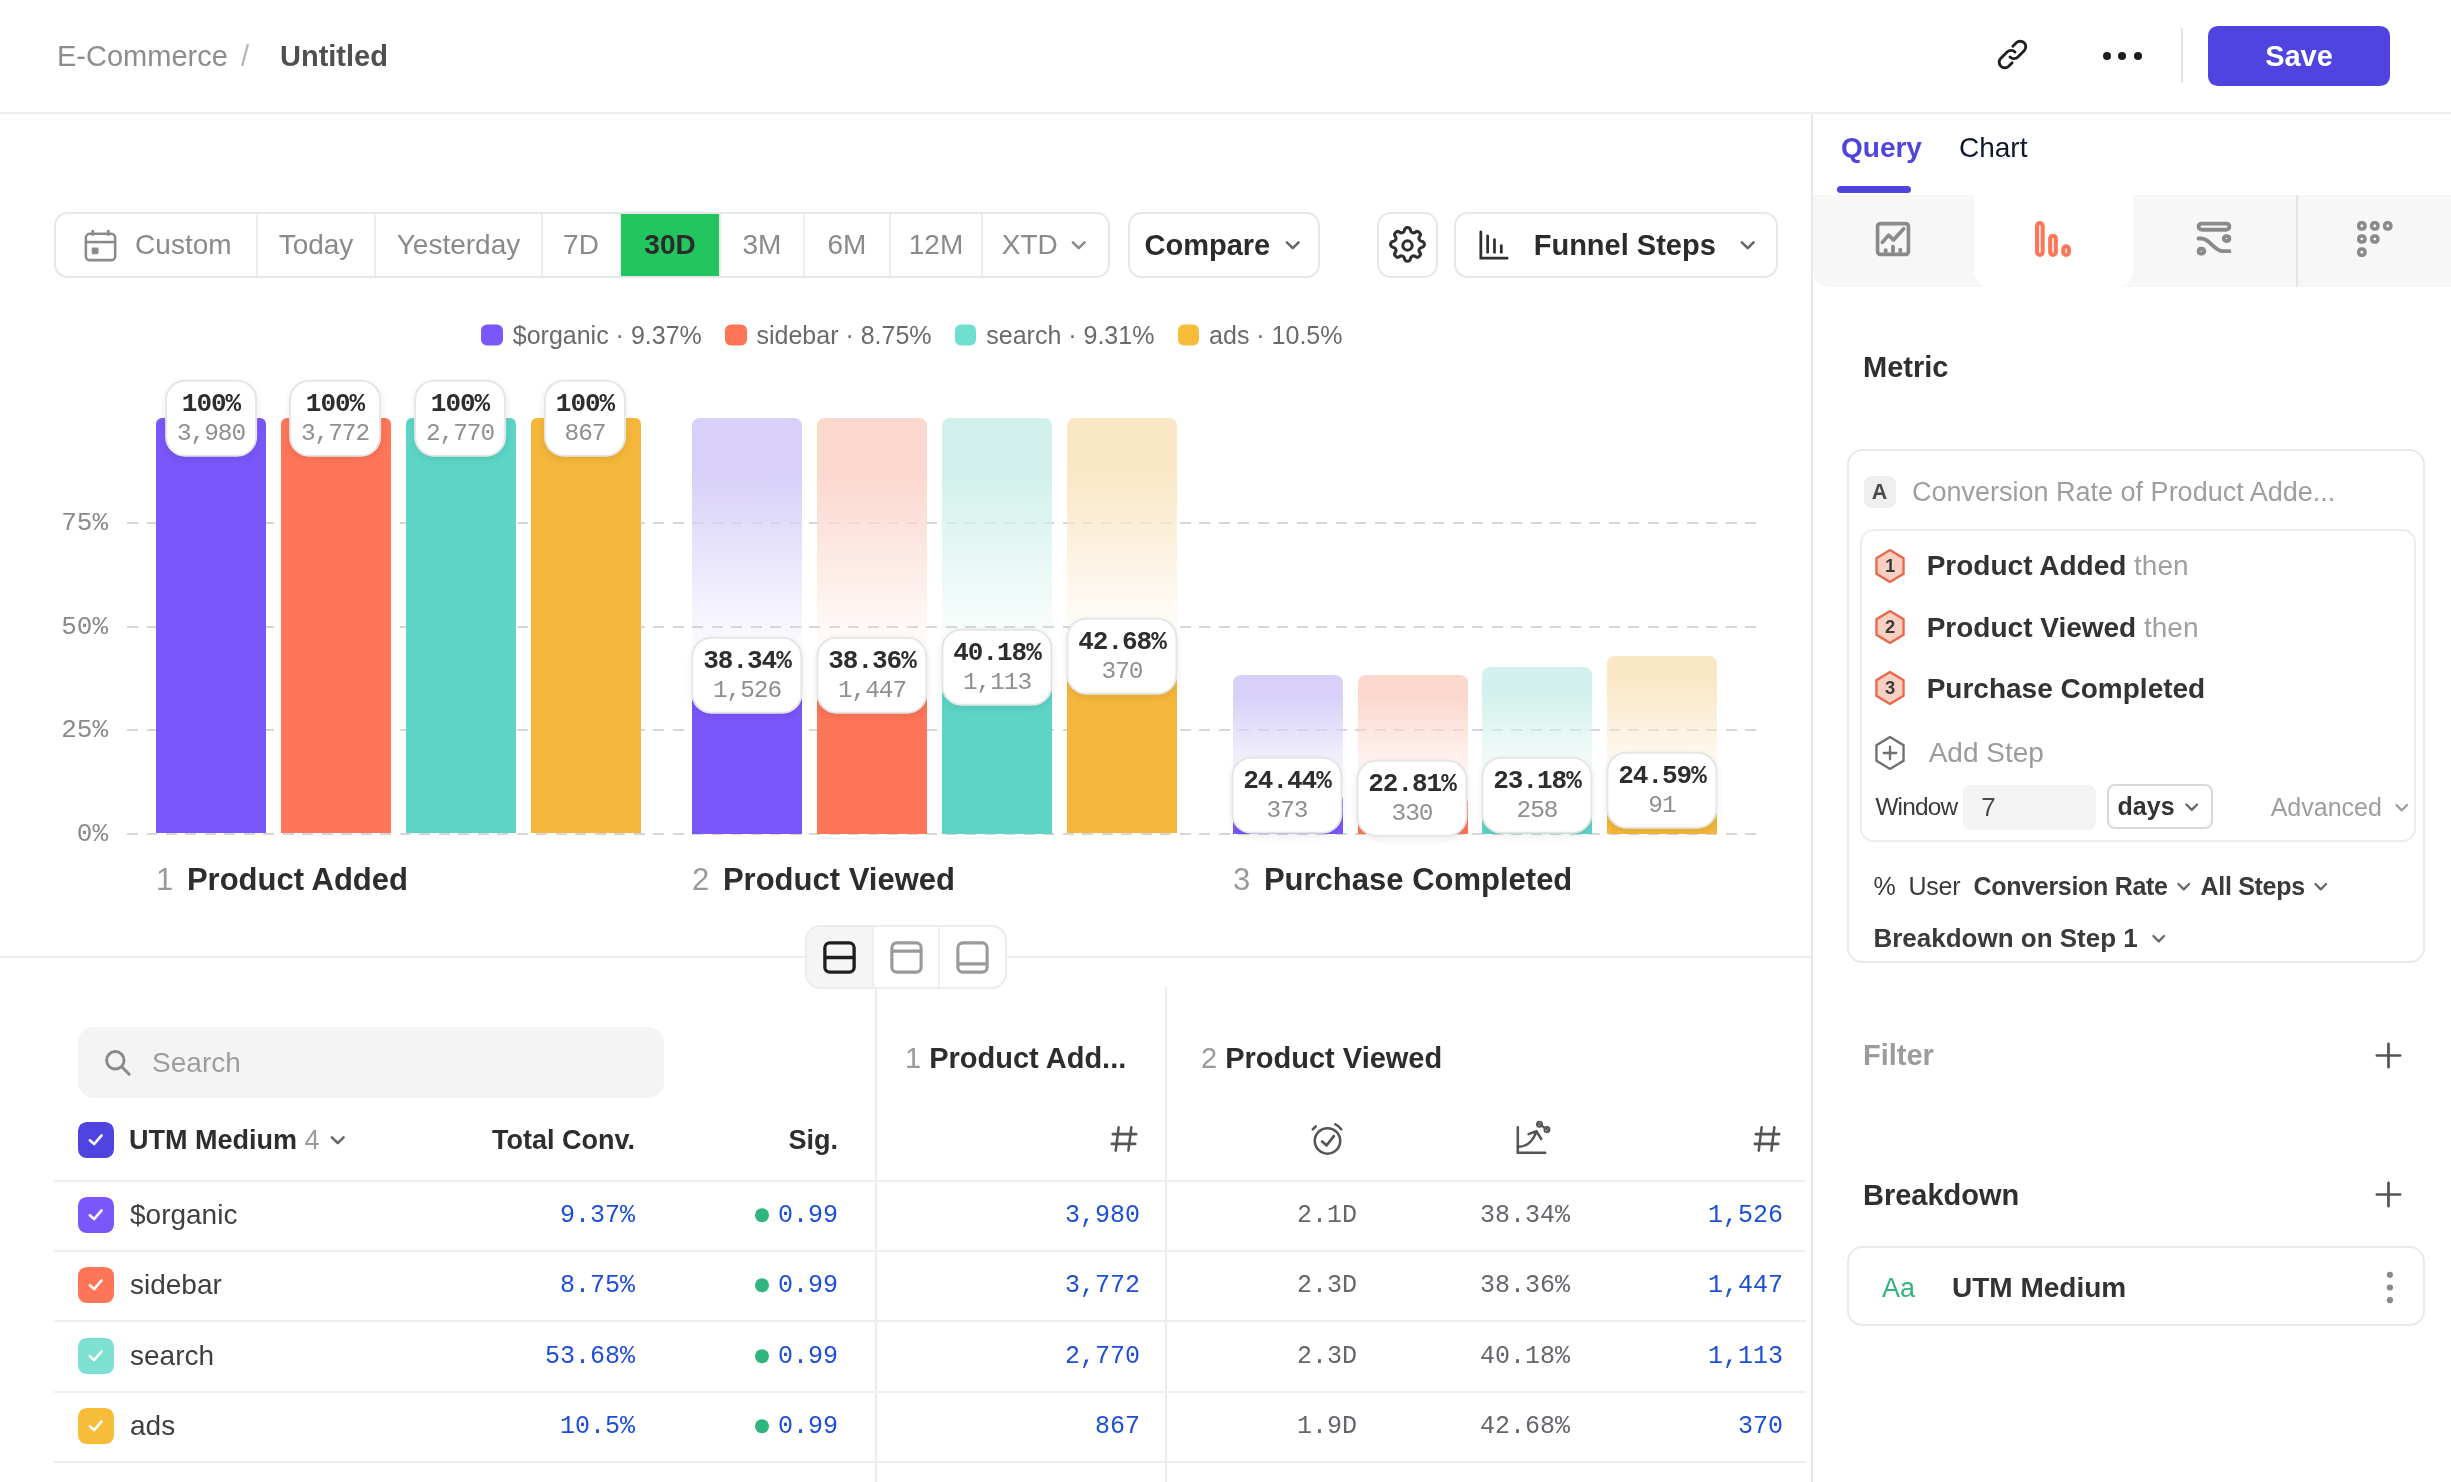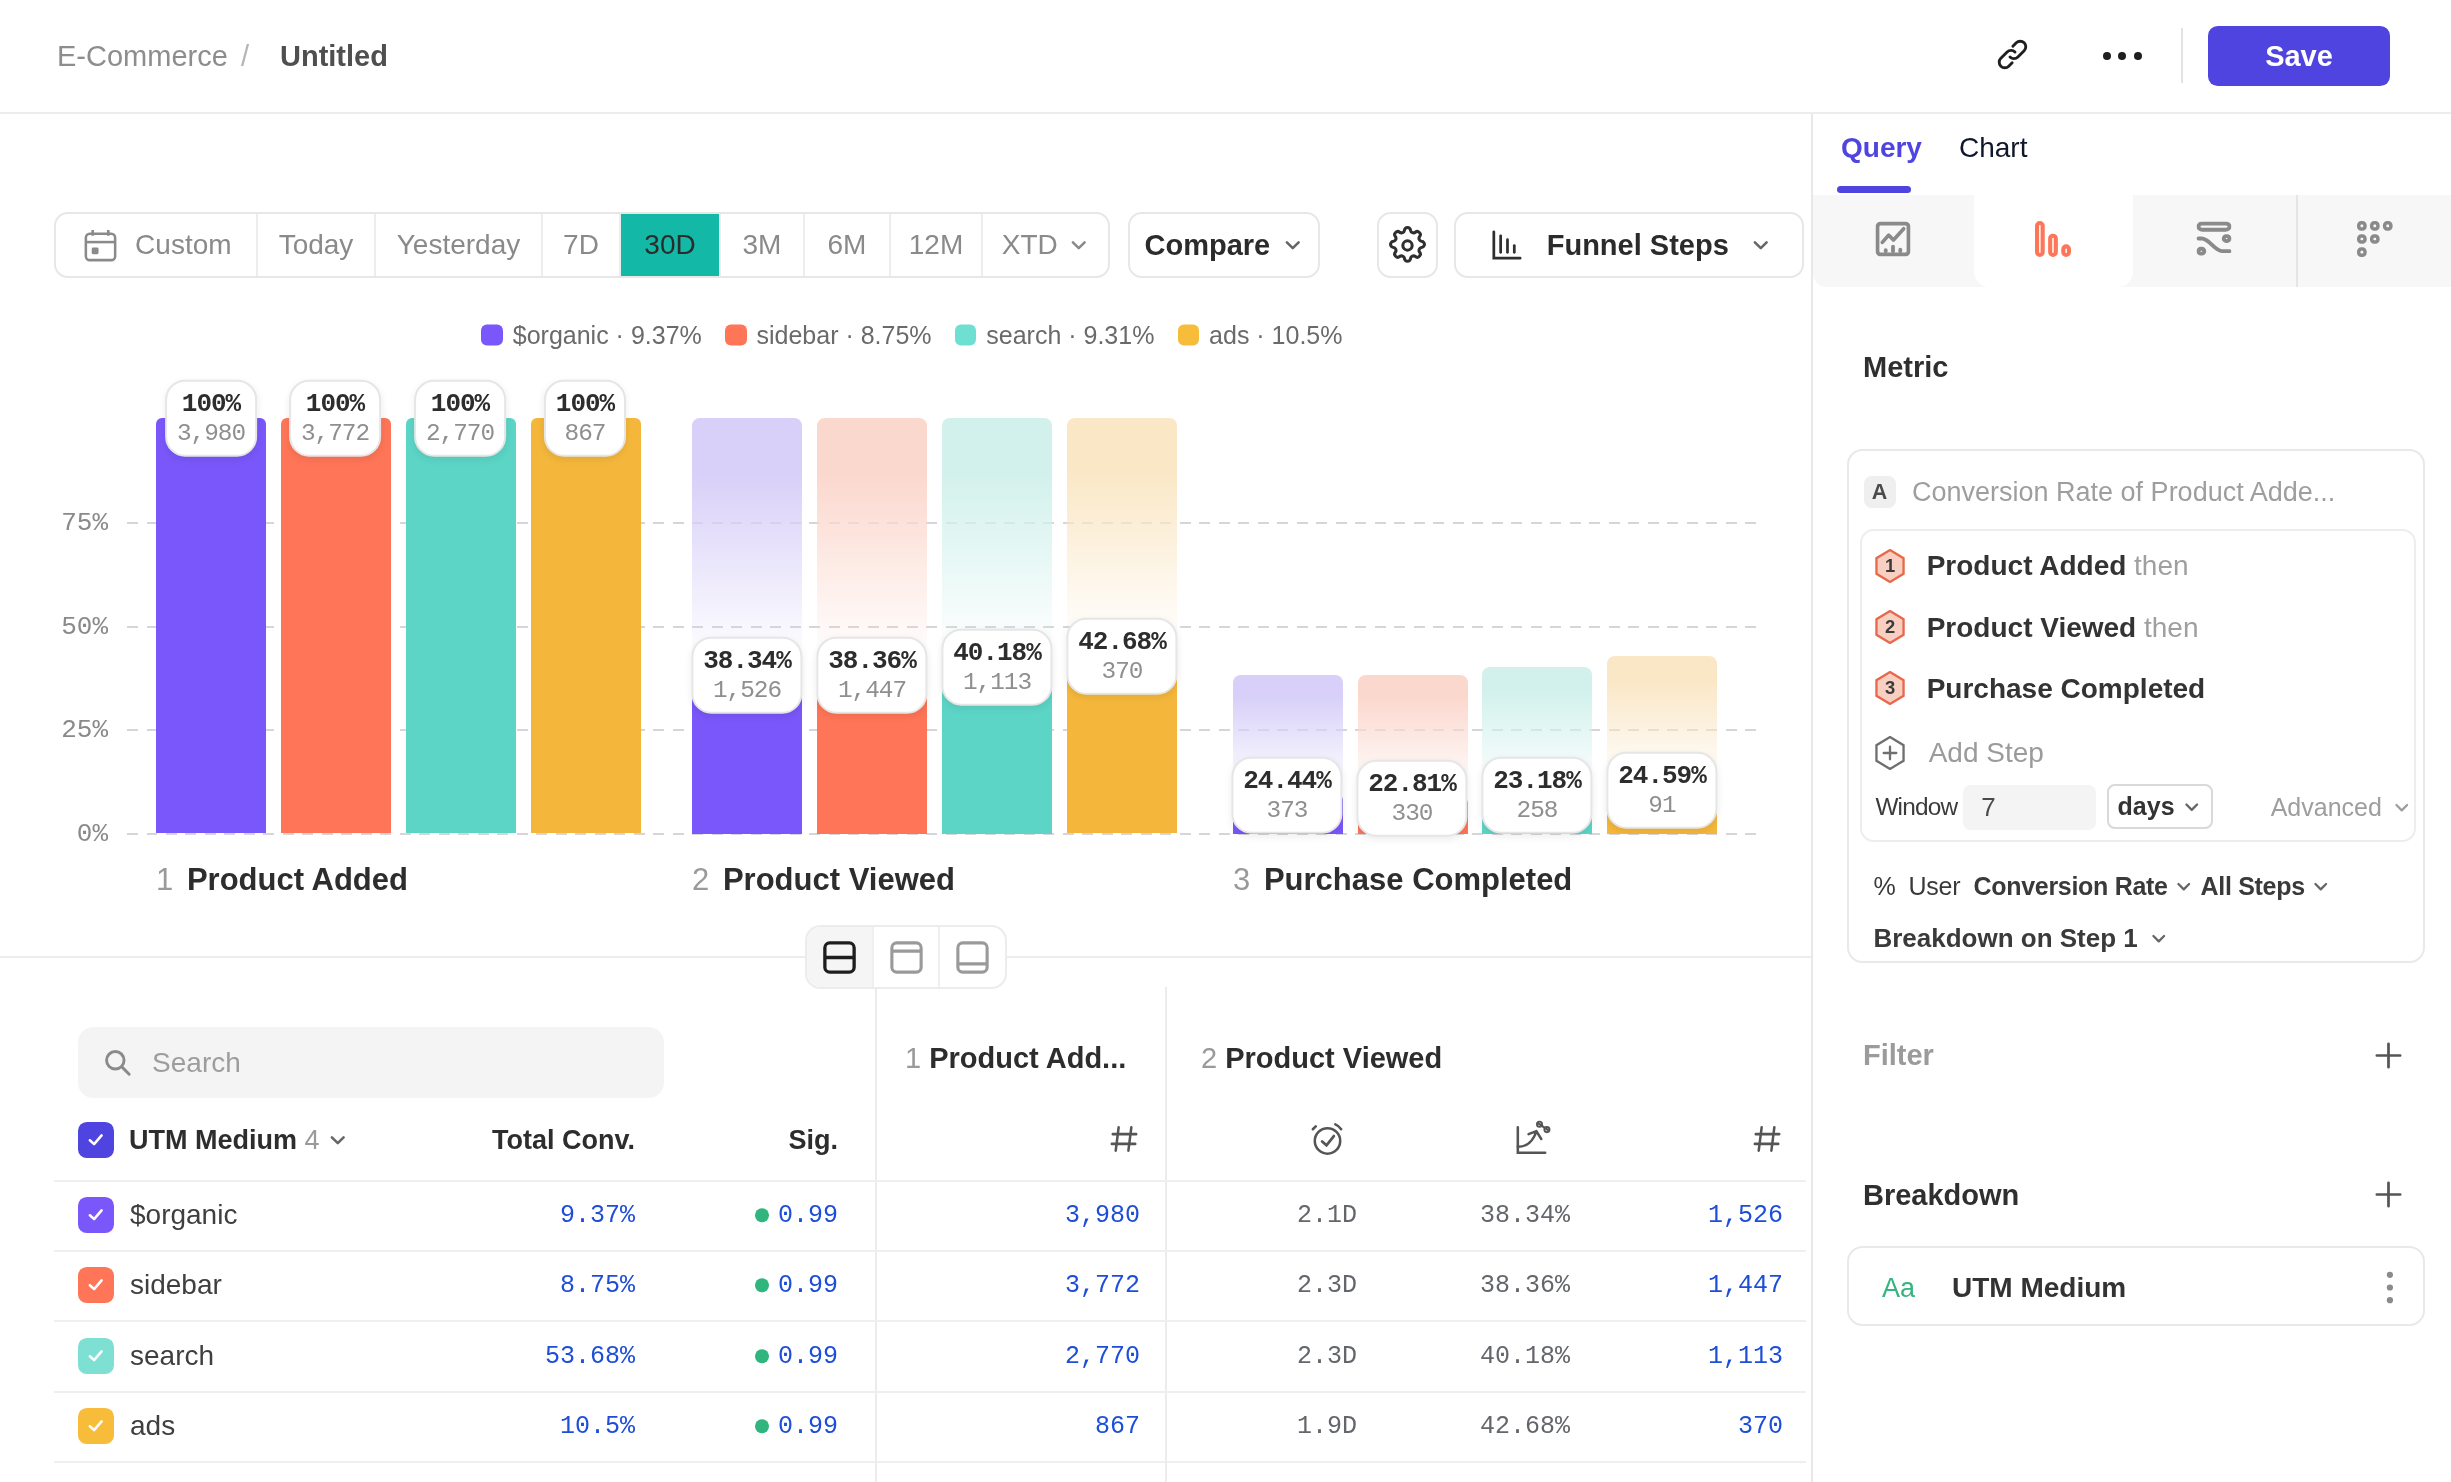--- a/index.html
+++ b/index.html
@@ -10,21 +10,21 @@
 .crumb{position:absolute;top:56px;transform:translateY(-50%);font-size:29px}
 #savebtn{position:absolute;left:2208px;top:26px;width:182px;height:60px;background:#4F44E0;border-radius:9.8px;color:#fff;
  font-size:29px;font-weight:bold;display:flex;align-items:center;justify-content:center}
 #hdrdiv{position:absolute;left:2181px;top:28px;height:55px;width:2px;background:#E3E3E3}
 .dot{position:absolute;width:7.8px;height:7.8px;border-radius:50%;background:#1F1F1F;top:52px}
 
 .ctl{position:absolute;top:212px;height:66px;border:2px solid #E7E7E7;border-radius:13.7px;background:#fff}
 #seg{left:54px;width:1056px;display:flex;align-items:stretch}
 .seg{display:flex;align-items:center;justify-content:center;font-size:28px;color:#8A8A8A;border-right:2px solid #EDEDED}
 .seg:last-child{border-right:none}
-.seg.on{background:#14b8a6;color:#2B2B2B;font-weight:normal}
+.seg.on{background:#22c55e;color:#2B2B2B;font-weight:bold}
 
 #legend{position:absolute;left:49px;top:335px;width:1726px;display:flex;justify-content:center;gap:23.4px;transform:translateY(-50%)}
 .litem{display:flex;align-items:center;gap:9.8px;font-size:25px;color:#6A6A6A}
 .lsw{width:21.5px;height:21.5px;border-radius:5.9px;display:inline-block}
 
 .grid{position:absolute;left:127px;width:1638px;height:2px;background-image:repeating-linear-gradient(90deg,#D5D5DA 0 10.7px,transparent 10.7px 19.5px)}
 .ylab{position:absolute;right:2344px;transform:translateY(-50%);font-family:"Liberation Mono",monospace;font-size:26px;color:#8A8A8A}
 .bar{position:absolute;width:110px}
 .bbox{position:absolute;transform:translate(-50%,-50%);background:#fff;border:2px solid #E6E6E6;border-radius:20px;
  padding:5.9px 9.8px 6.8px;text-align:center;box-shadow:0 2.9px 7.8px rgba(0,0,0,.07);white-space:nowrap}
@@ -101,21 +101,21 @@
 <div class="ctl" style="left:1128px;width:192px;display:flex;align-items:center;justify-content:center;gap:11.7px;
  font-size:29px;font-weight:bold;color:#2B2B2B">Compare <svg width="21.5" height="21.5" viewBox="0 0 22 22" fill="none" stroke="#666" stroke-width="2.6" stroke-linecap="round" stroke-linejoin="round">
       <path d="M5 8.5 L11 14.5 L17 8.5"></path>
     </svg></div>
 <div class="ctl" style="left:1377px;width:61px;display:flex;align-items:center;justify-content:center">
     <svg width="43" height="43" viewBox="0 0 24 24" fill="none" stroke="#2F2F2F" stroke-width="1.7">
 <path d="M10.3 3.6 a1.7 1.7 0 0 1 3.4 0 a1.7 1.7 0 0 0 2.6 1.07 a1.7 1.7 0 0 1 2.4 2.4 a1.7 1.7 0 0 0 1.07 2.6 a1.7 1.7 0 0 1 0 3.4 a1.7 1.7 0 0 0 -1.07 2.6 a1.7 1.7 0 0 1 -2.4 2.4 a1.7 1.7 0 0 0 -2.6 1.07 a1.7 1.7 0 0 1 -3.4 0 a1.7 1.7 0 0 0 -2.6 -1.07 a1.7 1.7 0 0 1 -2.4 -2.4 a1.7 1.7 0 0 0 -1.07 -2.6 a1.7 1.7 0 0 1 0 -3.4 a1.7 1.7 0 0 0 1.07 -2.6 a1.7 1.7 0 0 1 2.4 -2.4 a1.7 1.7 0 0 0 2.6 -1.07 Z"></path>
 <circle cx="12" cy="12" r="2.6"></circle>
     </svg>
   </div>
-<div class="ctl" style="left:1454px;width:350px;display:flex;align-items:center;justify-content:center;gap:21px;
+<div class="ctl" style="left:1454px;width:324px;display:flex;align-items:center;justify-content:center;gap:21px;
  font-size:29px;font-weight:bold;color:#2B2B2B"><svg width="39" height="39" viewBox="0 0 40 40" fill="none" stroke="#2F2F2F" stroke-width="2.8" stroke-linecap="round">
 <path d="M7 6 V33 H34"></path>
       <path d="M14 10 V27"></path>
       <path d="M21 14 V27"></path>
       <path d="M28 20 V27"></path>
     </svg>Funnel Steps <svg width="21.5" height="21.5" viewBox="0 0 22 22" fill="none" stroke="#666" stroke-width="2.6" stroke-linecap="round" stroke-linejoin="round">
       <path d="M5 8.5 L11 14.5 L17 8.5"></path>
     </svg></div>
 
 <div id="legend">

